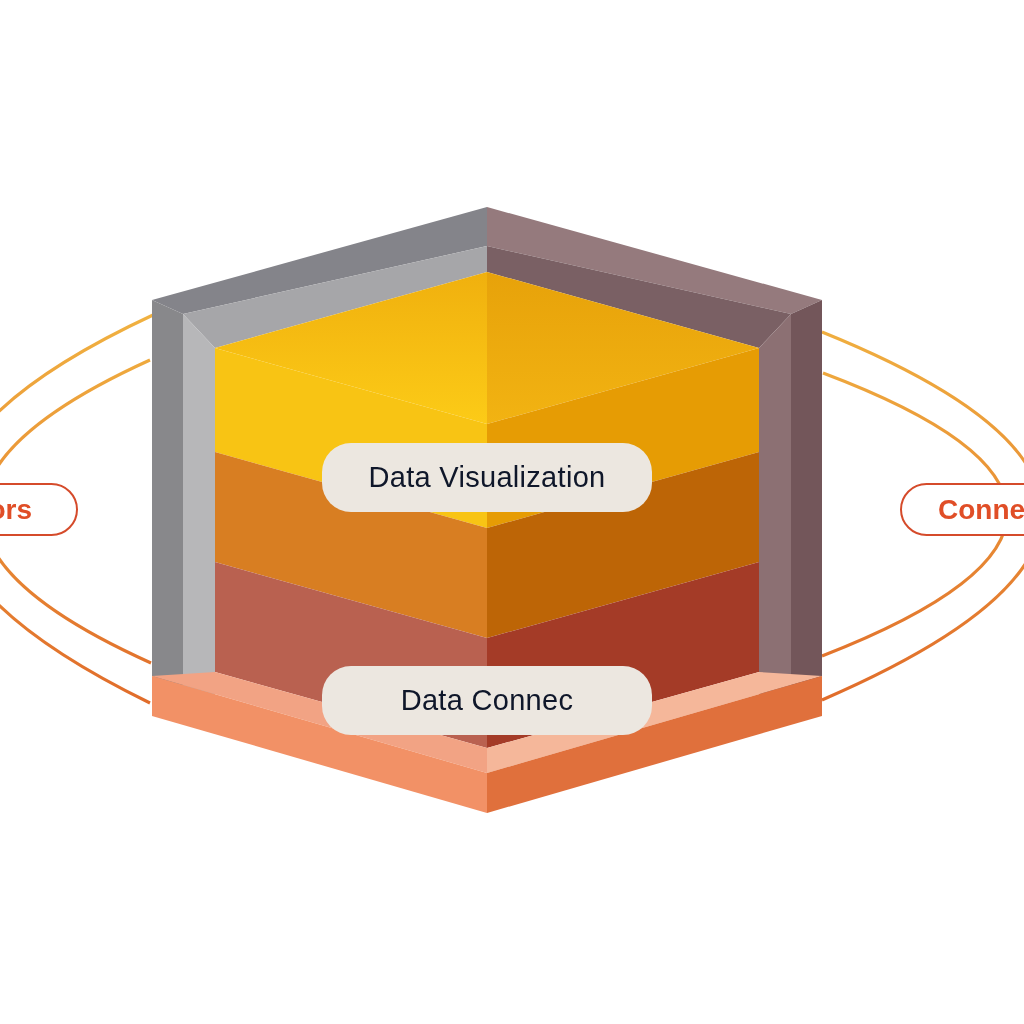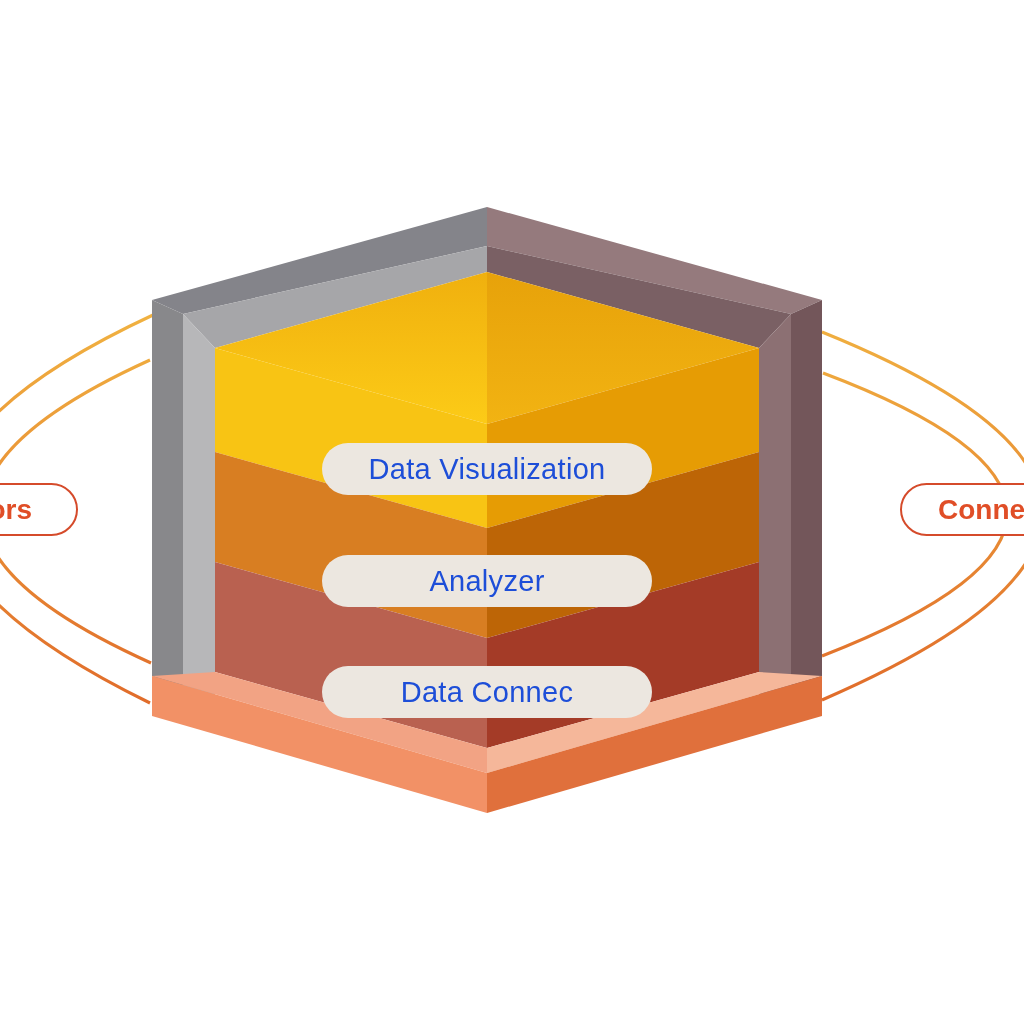--- a/index.html
+++ b/index.html
@@ -5,24 +5,24 @@
   html,body{margin:0;padding:0;}
   body{
     width:1024px;height:1024px;position:relative;overflow:hidden;
     background:#ffffff;
     font-family:"Liberation Sans", sans-serif;
   }
   .stage{position:absolute;inset:0;}
   svg{position:absolute;left:0;top:0;}
   .layer-pill{
     position:absolute;
-    left:322px;width:330px;height:52px;
+    left:322px;width:330px;height:69px;
     background:#ece7e0;border-radius:29px;
     display:flex;align-items:center;justify-content:center;
-    color:#1d4ed8;font-size:29px;letter-spacing:0.3px;text-align:right;
+    color:#0f172a;font-size:29px;letter-spacing:0.3px;text-align:right;
   }
   .layer-pill.p1{top:443px;}
   .layer-pill.p2{top:555px;}
   .layer-pill.p3{top:666px;}
   .side-pill{
     position:absolute;top:483px;height:53px;
     background:#ffffff;border:2px solid #d54b2b;border-radius:28px;
     display:flex;align-items:center;
     color:#e04e27;font-size:28px;font-weight:bold;
     box-sizing:border-box;
@@ -94,23 +94,20 @@
       <polygon points="152,676 215,672 487,748 487,773" fill="#f2a384"></polygon>
       <polygon points="487,748 759,672 822,676 487,773" fill="#f5b79a"></polygon>
       <polygon points="152,676 487,773 487,813 152,716" fill="#f29166"></polygon>
       <polygon points="487,773 822,676 822,716 487,813" fill="#e0703c"></polygon>
     </g>
   </svg>
 
   <div class="layer-pill p1">
     <span>Data Visualization</span>
   </div>
-  <div class="layer-pill p2">
-    <span>Analyzer</span>
-  </div>
   <div class="layer-pill p3">
     <span>Data Connec</span>
   </div>
 
   <div class="side-pill left">
     <span>ors</span>
   </div>
   <div class="side-pill right">
     <span>Connec</span>
   </div>

